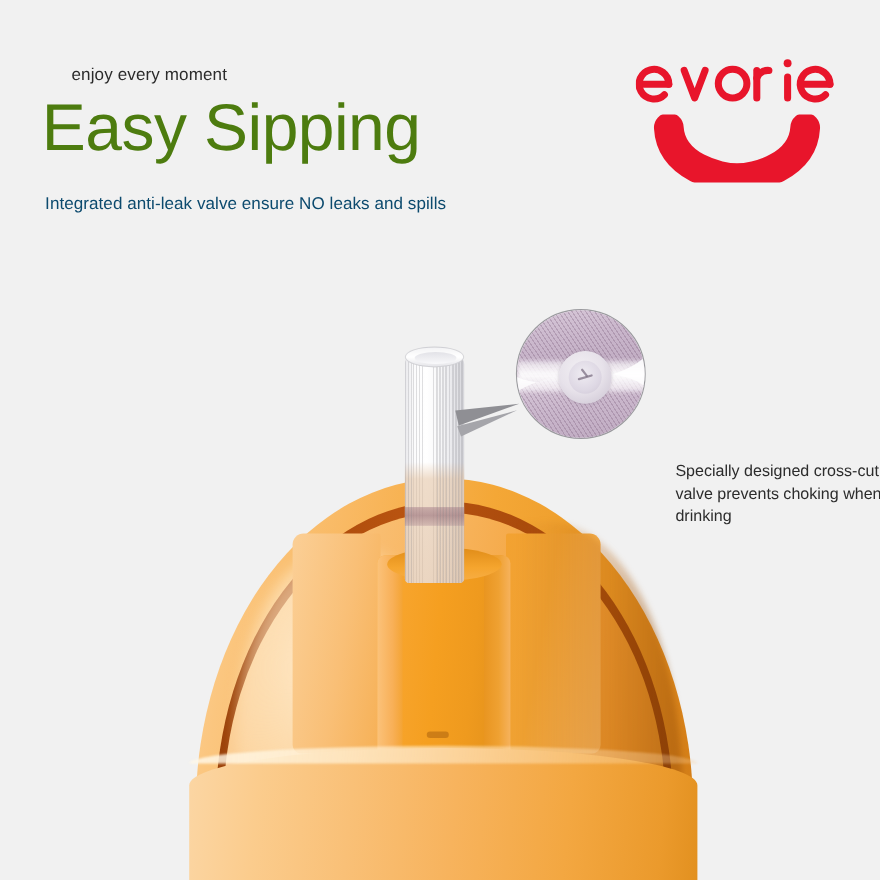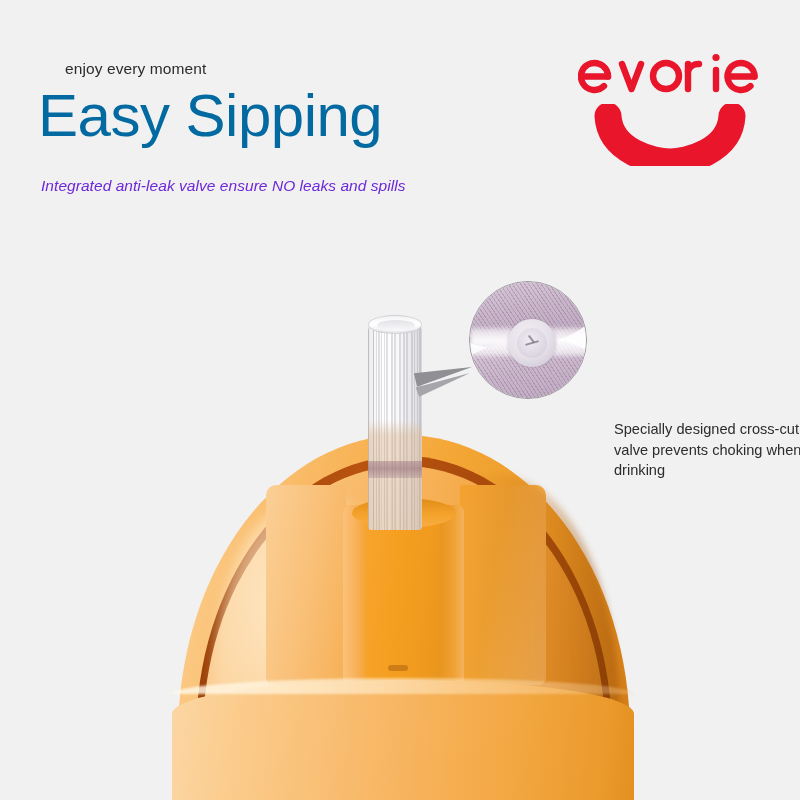--- a/index.html
+++ b/index.html
@@ -31,31 +31,30 @@
     letter-spacing: 0.1px;
     margin-left: 24px;
   }
   .headline {
     position: absolute;
     left: 38px;
     top: 84px;
     font-size: 60px;
     line-height: 64px;
     font-weight: 400;
-    color: #0369a1;
+    color: #4d7c0f;
     letter-spacing: -0.5px;
   }
   .subline {
     position: absolute;
     left: 41px;
     font-size: 15.5px;
-    color: #6d28d9;
+    color: #0c4a6e;
     letter-spacing: 0.05px;
     white-space: nowrap;
-    font-style: italic;
   }
   .subline-1 { top: 177px; }
   .subline-2 { top: 207px; }
 
   
   .logo {
     position: absolute;
     left: 578px;
     top: 48px;
     width: 186px;

